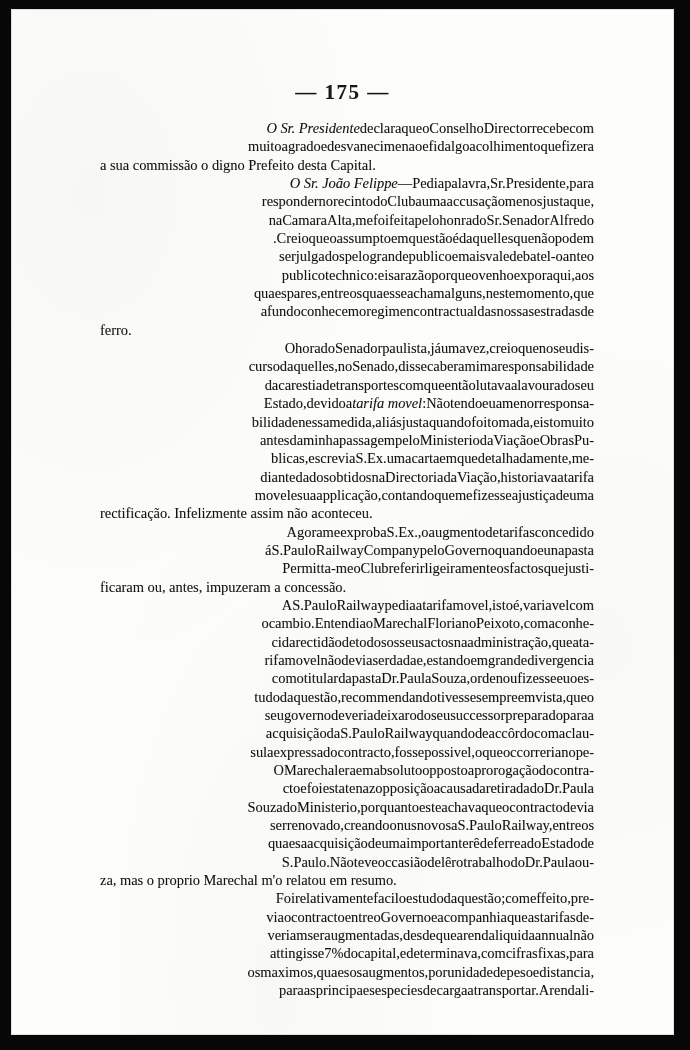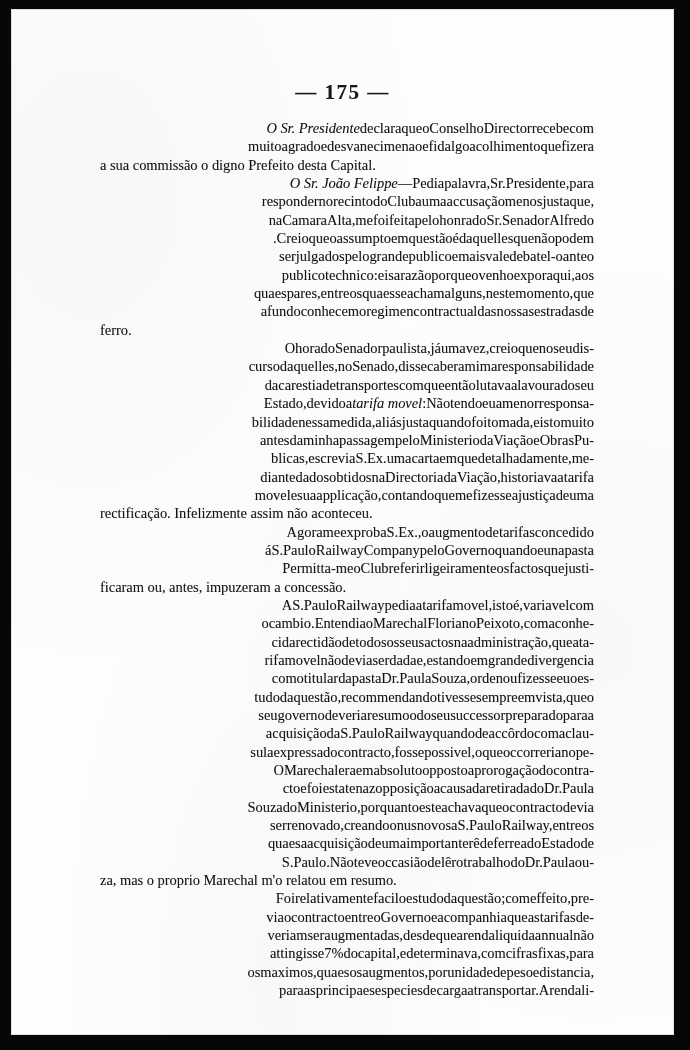--- a/index.html
+++ b/index.html
@@ -504,21 +504,21 @@
               <span>sempre</span>
               <span>em</span>
               <span>vista,</span>
               <span>que</span>
               <span>o</span>
             </span>
           <span class="ln j">
               <span>seu</span>
               <span>governo</span>
               <span>deveria</span>
-              <span>resumo</span>
+              <span>deixar</span>
               <span>o</span>
               <span>do</span>
               <span>seu</span>
               <span>successor</span>
               <span>preparado</span>
               <span>para</span>
               <span>a</span>
             </span>
           <span class="ln j">
               <span>acquisição</span>

